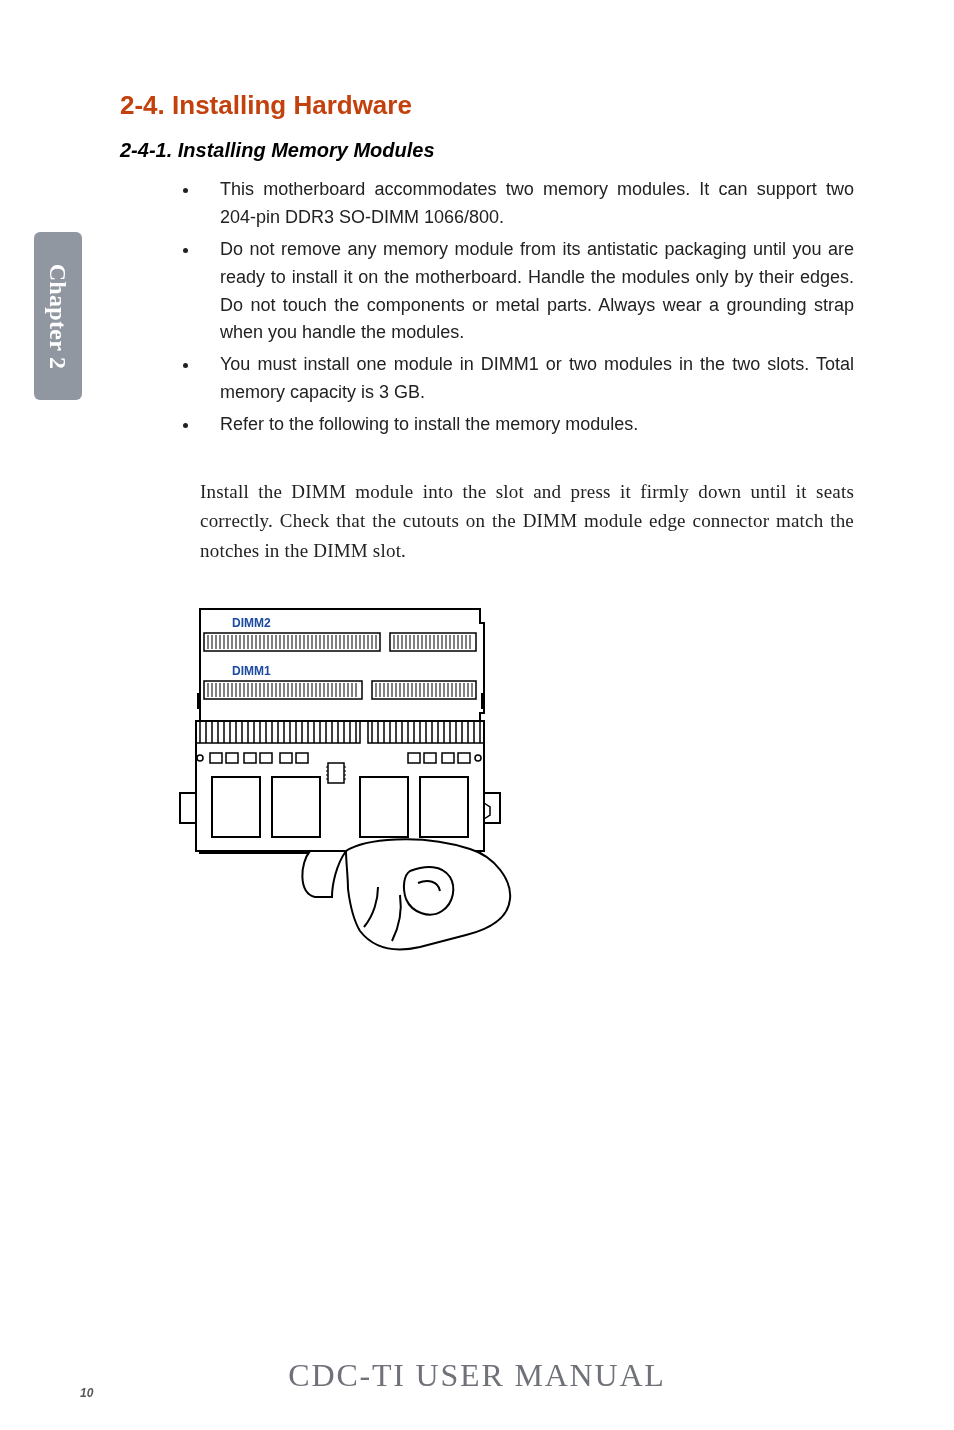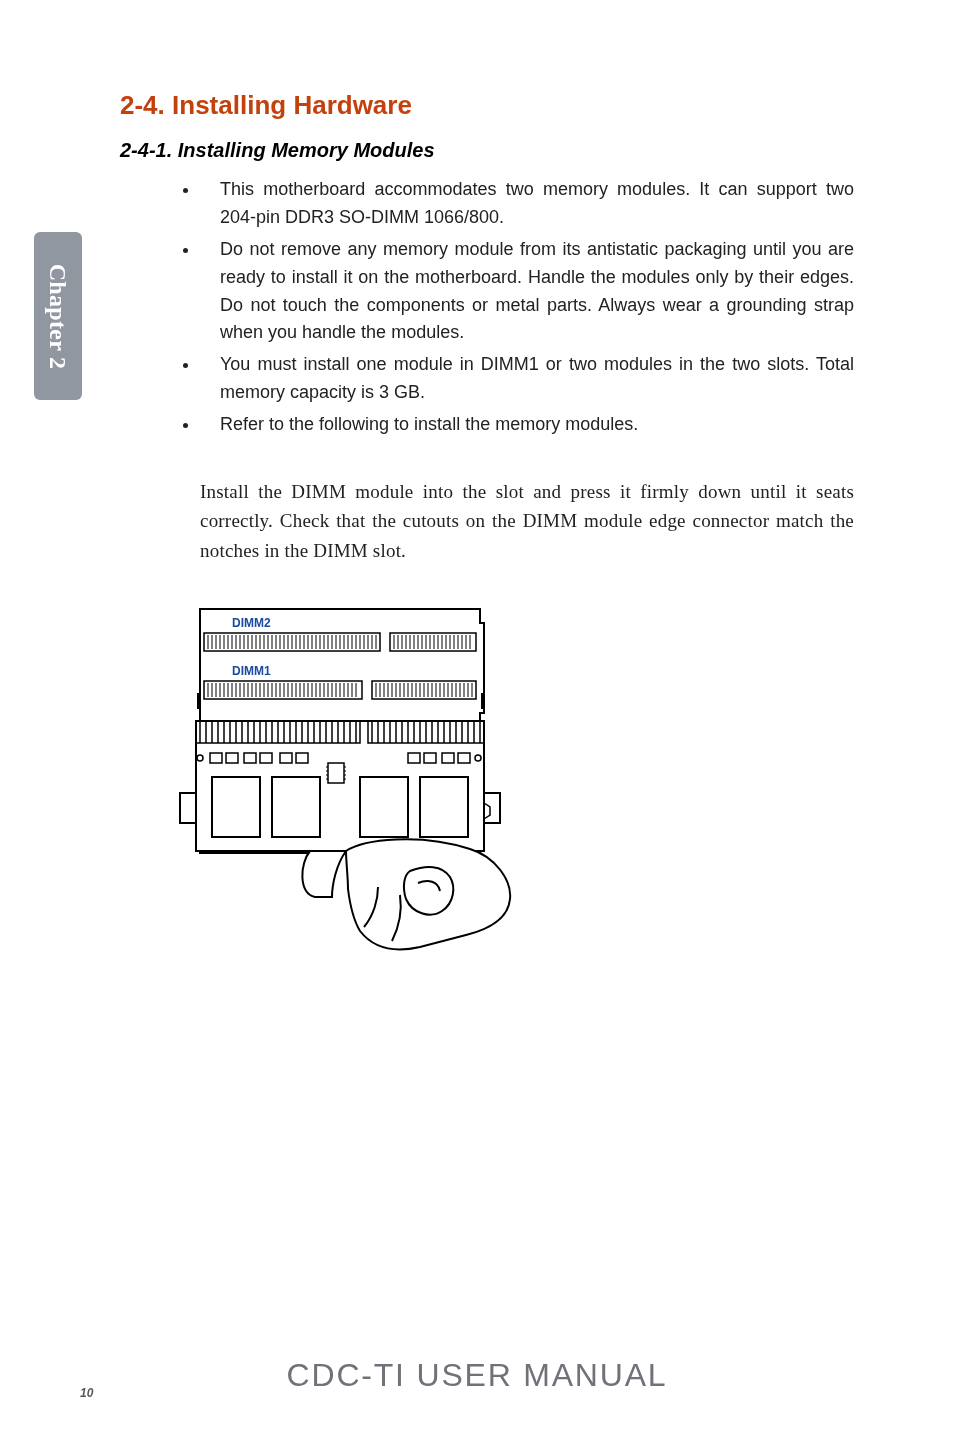--- a/index.html
+++ b/index.html
@@ -87,21 +87,21 @@
   .figure {
     width: 360px;
     height: 360px;
   }
   .footer {
     position: absolute;
     bottom: 36px;
     left: 0;
     width: 100%;
     text-align: center;
-    font-family: Liberation Sans, sans-serif;
+    font-family: Liberation Serif, serif;
     font-size: 32px;
     letter-spacing: 1.8px;
     color: #6f7279;
   }
   .page-num {
     position: absolute;
     bottom: 30px;
     left: 56px;
     font-family: Arial, sans-serif;
     font-style: italic;

